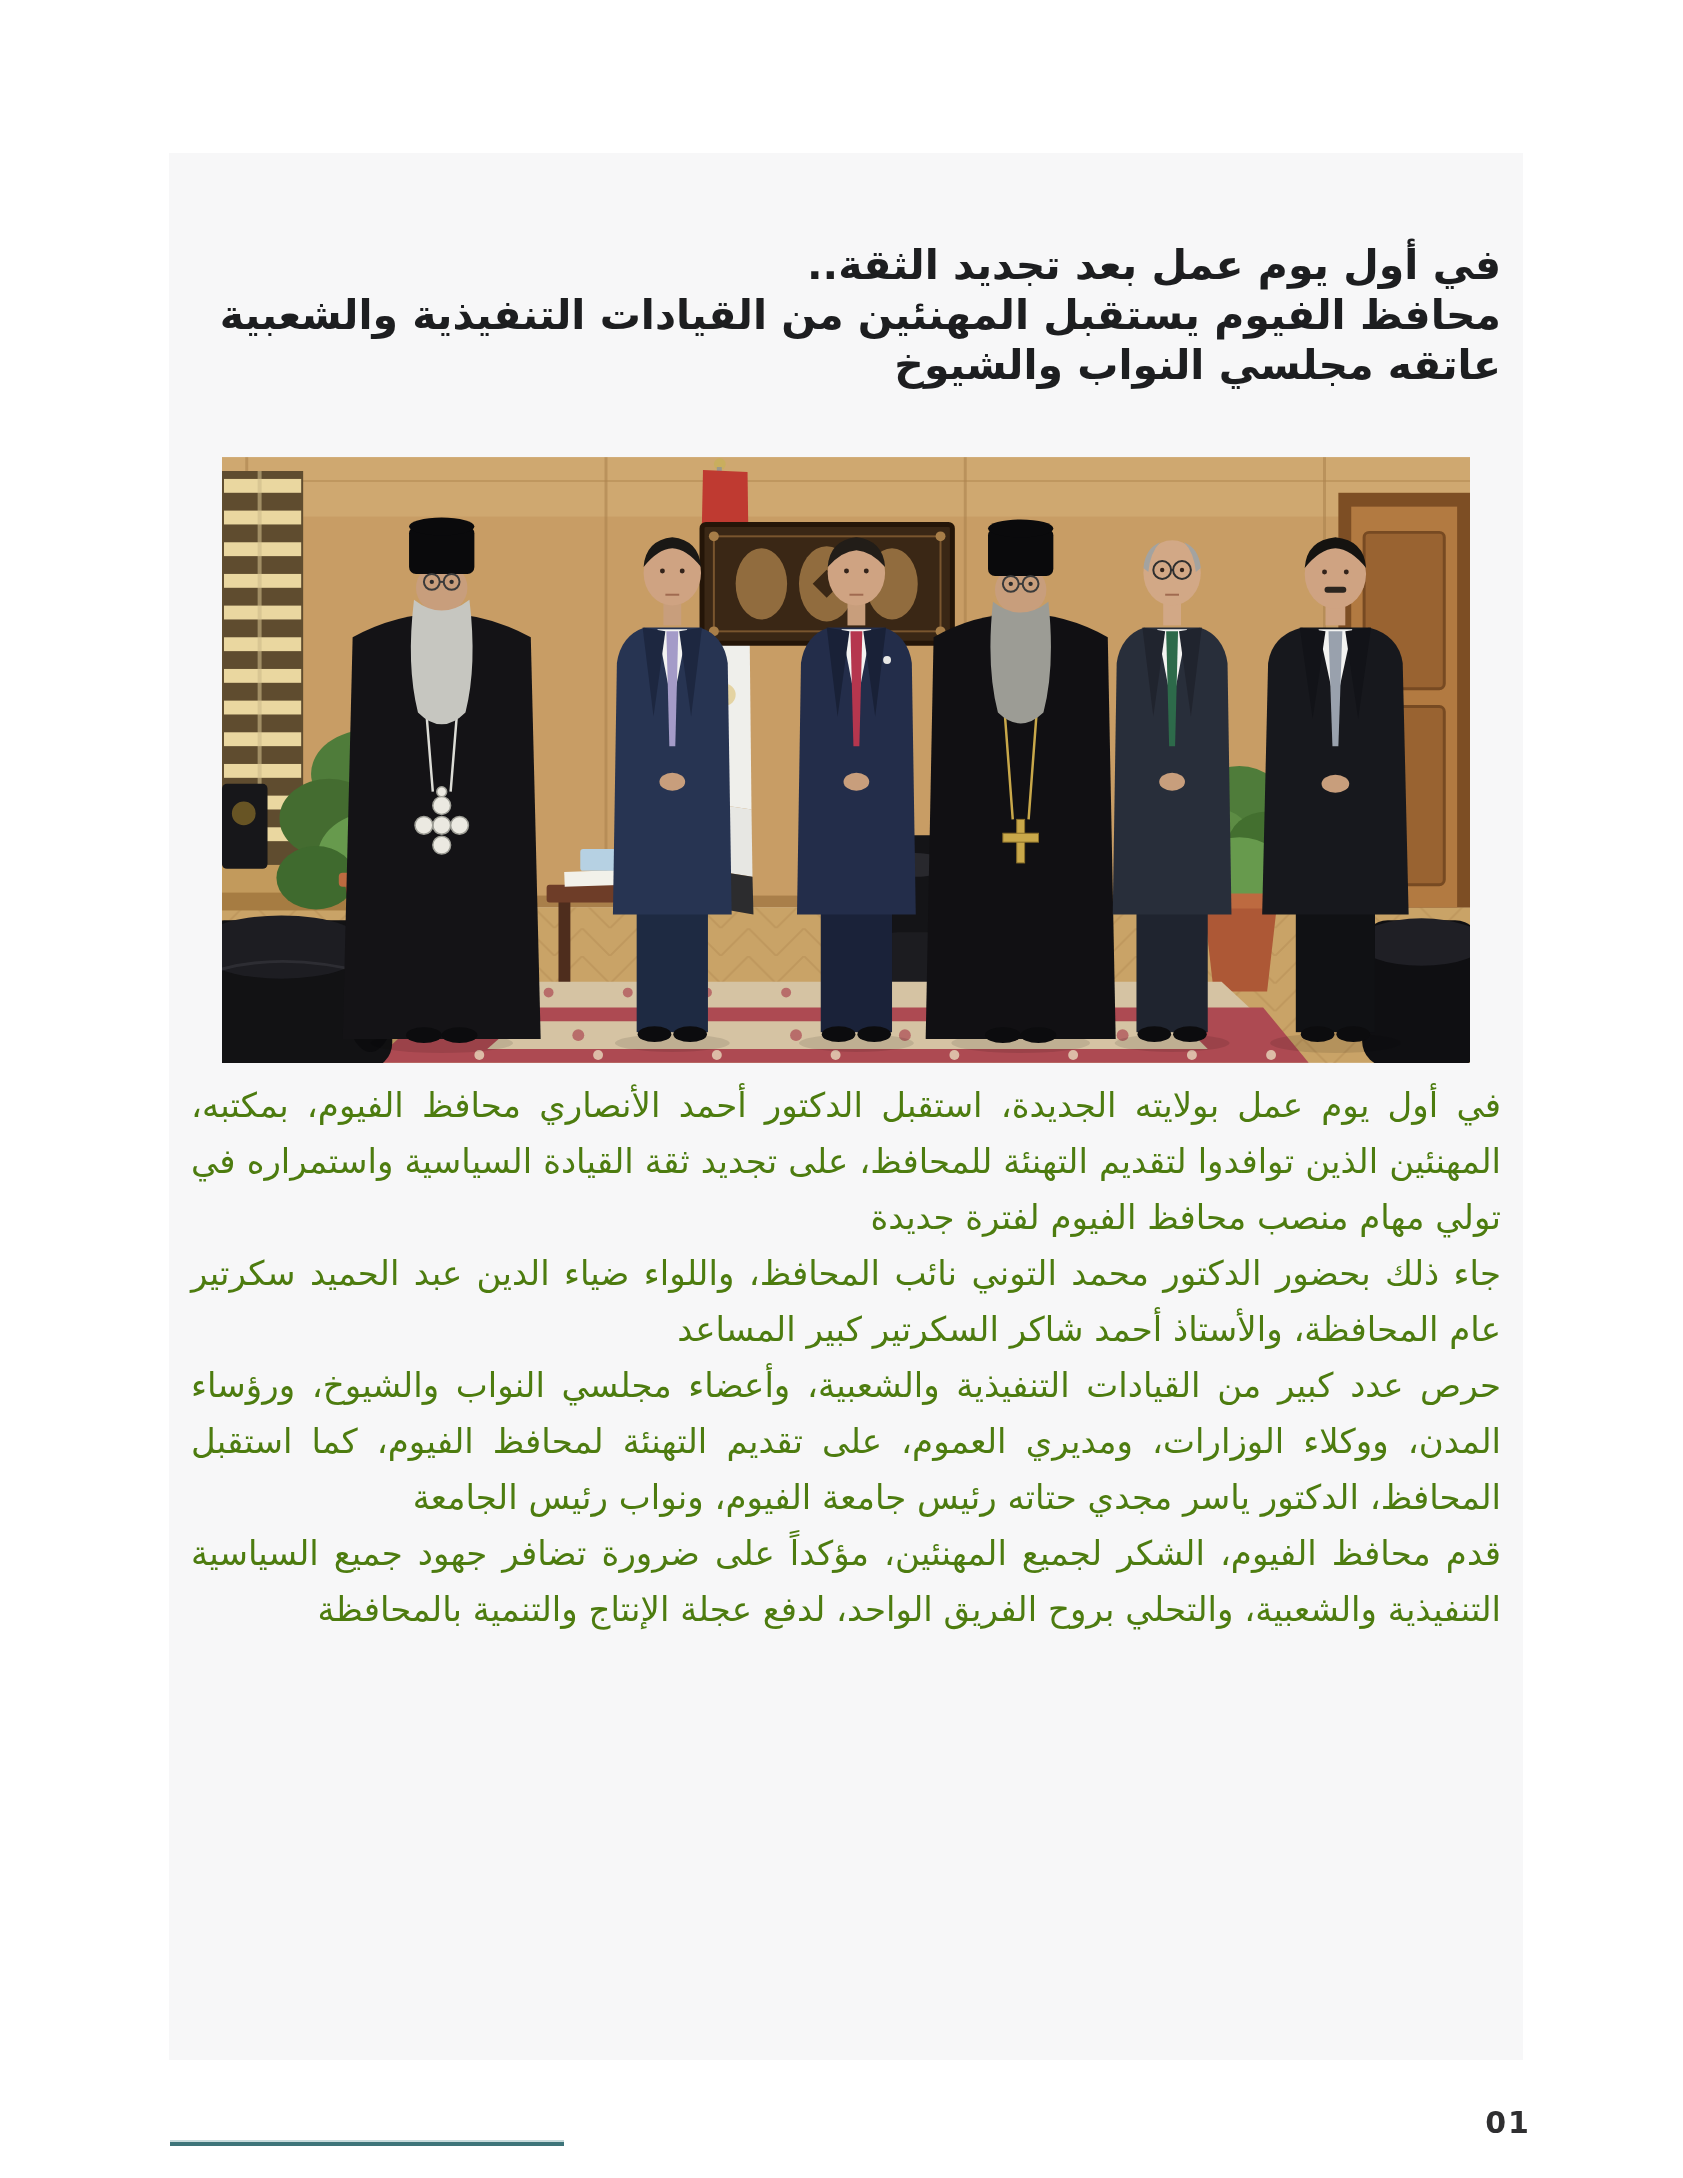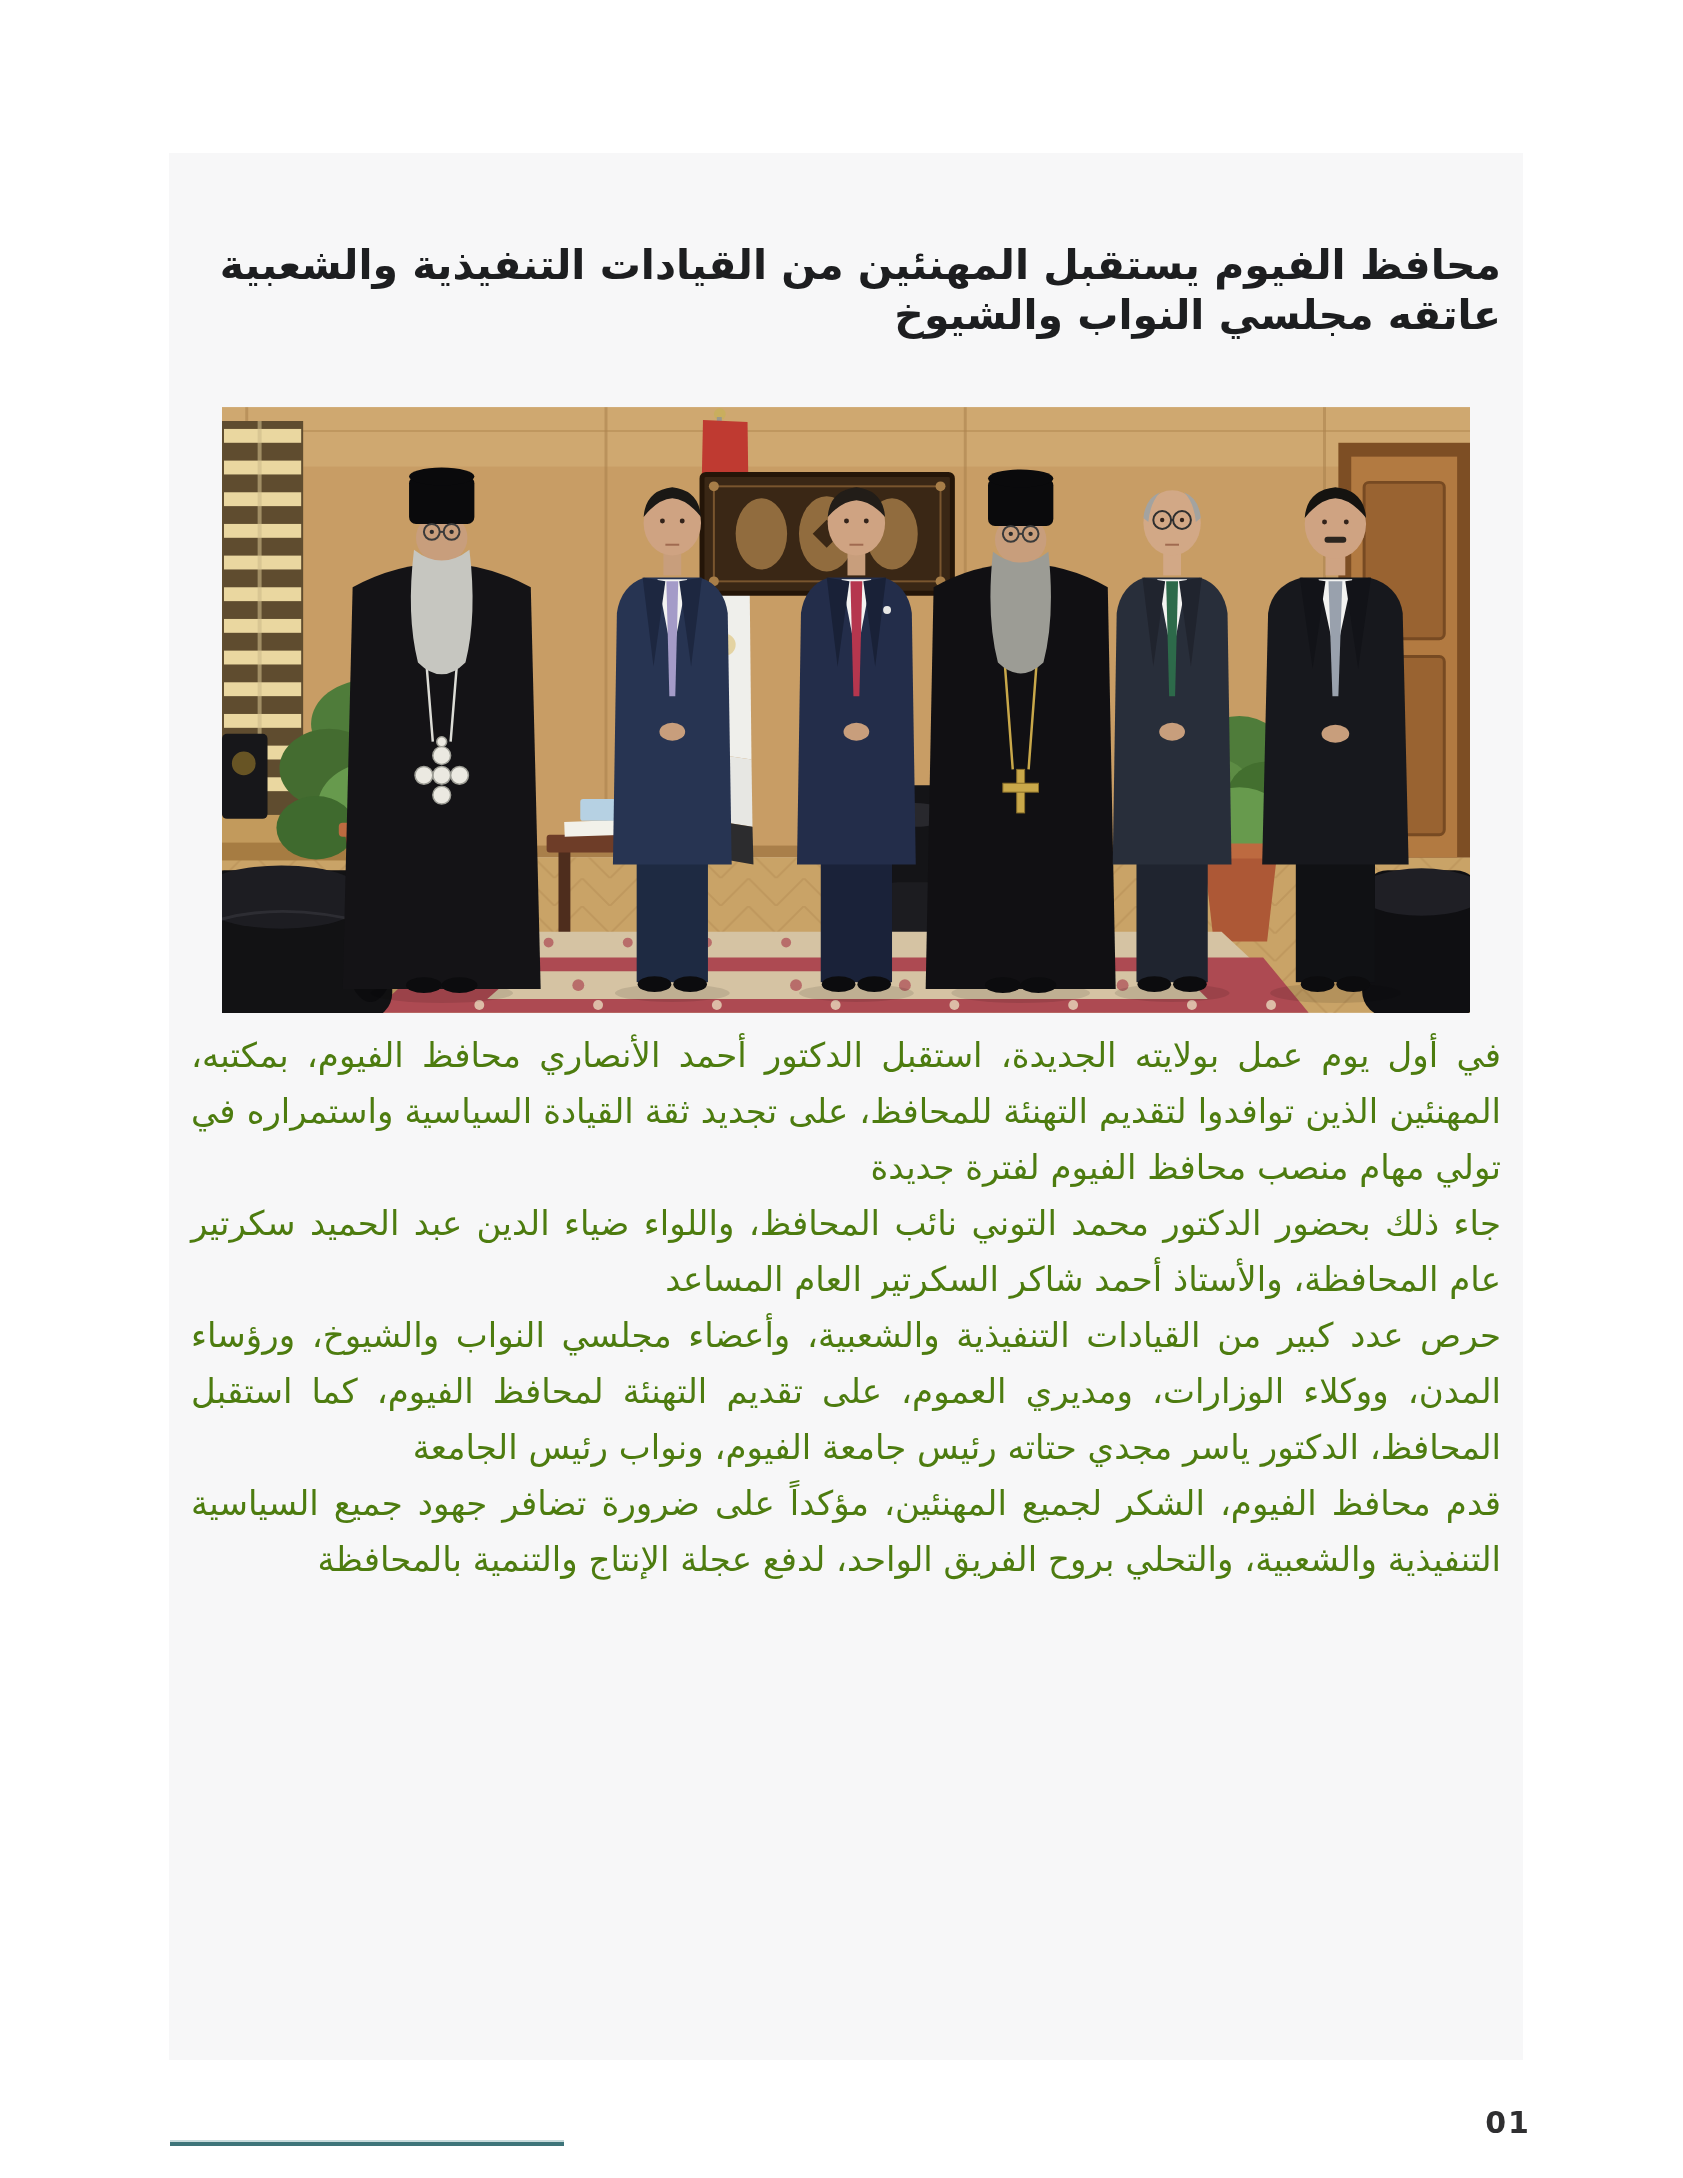--- a/index.html
+++ b/index.html
@@ -30,20 +30,21 @@
     position:absolute;top:2105px;right:152px;font-size:30px;font-weight:600;
     letter-spacing:2px;color:#2f2f31;
   }
 </style>
 </head>
 <body>
 
 <div class="card">
 
   <div class="headline">
+    <div>في أول يوم عمل بعد تجديد الثقة..</div>
     <div>محافظ الفيوم يستقبل المهنئين من القيادات التنفيذية والشعبية عاتقه مجلسي النواب والشيوخ</div>
   </div>
 
   <div class="photo-wrap">
     <svg viewBox="0 0 1261 612" width="1248" height="606" xmlns="http://www.w3.org/2000/svg">
       <defs>
         <pattern id="parquet" width="56" height="28" patternUnits="userSpaceOnUse">
           <path d="M0 28 L28 0 M28 0 L56 28" stroke="#b68e55" stroke-width="2" fill="none" opacity="0.55"></path>
         </pattern>
       </defs>
@@ -320,21 +321,21 @@
           <circle cx="1136" cy="116" r="2.5" fill="#33231a"></circle>
         <rect x="1114" y="131" width="22" height="6" rx="3" fill="#2b251f"></rect>
         <ellipse cx="1107" cy="583" rx="17" ry="8" fill="#0c0c0e"></ellipse>
         <ellipse cx="1143" cy="583" rx="17" ry="8" fill="#0c0c0e"></ellipse>
       </g>
     </svg>
   </div>
 
   <div class="body-text">
     <p>في أول يوم عمل بولايته الجديدة، استقبل الدكتور أحمد الأنصاري محافظ الفيوم، بمكتبه، المهنئين الذين توافدوا لتقديم التهنئة للمحافظ، على تجديد ثقة القيادة السياسية واستمراره في تولي مهام منصب محافظ الفيوم لفترة جديدة</p>
-    <p>جاء ذلك بحضور الدكتور محمد التوني نائب المحافظ، واللواء ضياء الدين عبد الحميد سكرتير عام المحافظة، والأستاذ أحمد شاكر السكرتير العام المساعد</p>
+    <p>جاء ذلك بحضور الدكتور محمد التوني نائب المحافظ، واللواء ضياء الدين عبد الحميد سكرتير عام المحافظة، والأستاذ أحمد شاكر السكرتير كبير المساعد</p>
     <p>حرص عدد كبير من القيادات التنفيذية والشعبية، وأعضاء مجلسي النواب والشيوخ، ورؤساء المدن، ووكلاء الوزارات، ومديري العموم، على تقديم التهنئة لمحافظ الفيوم، كما استقبل المحافظ، الدكتور ياسر مجدي حتاته رئيس جامعة الفيوم، ونواب رئيس الجامعة</p>
     <p>قدم محافظ الفيوم، الشكر لجميع المهنئين، مؤكداً على ضرورة تضافر جهود جميع السياسية التنفيذية والشعبية، والتحلي بروح الفريق الواحد، لدفع عجلة الإنتاج والتنمية بالمحافظة</p>
   </div>
 
 </div>
 
 <div class="footer-rule"></div>
 <div class="page-number">01</div>
 
 

